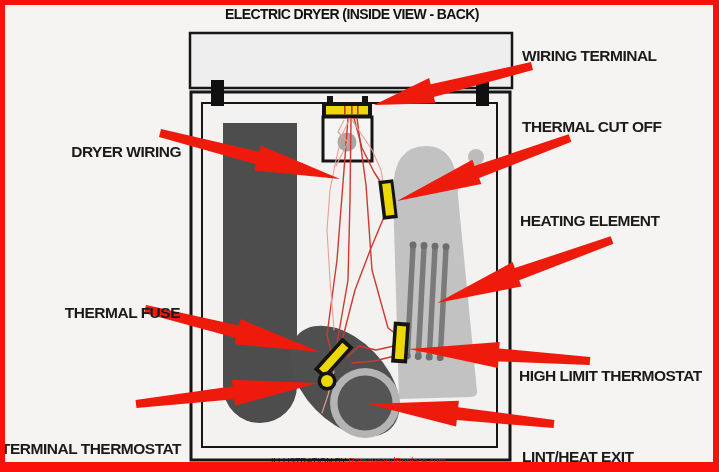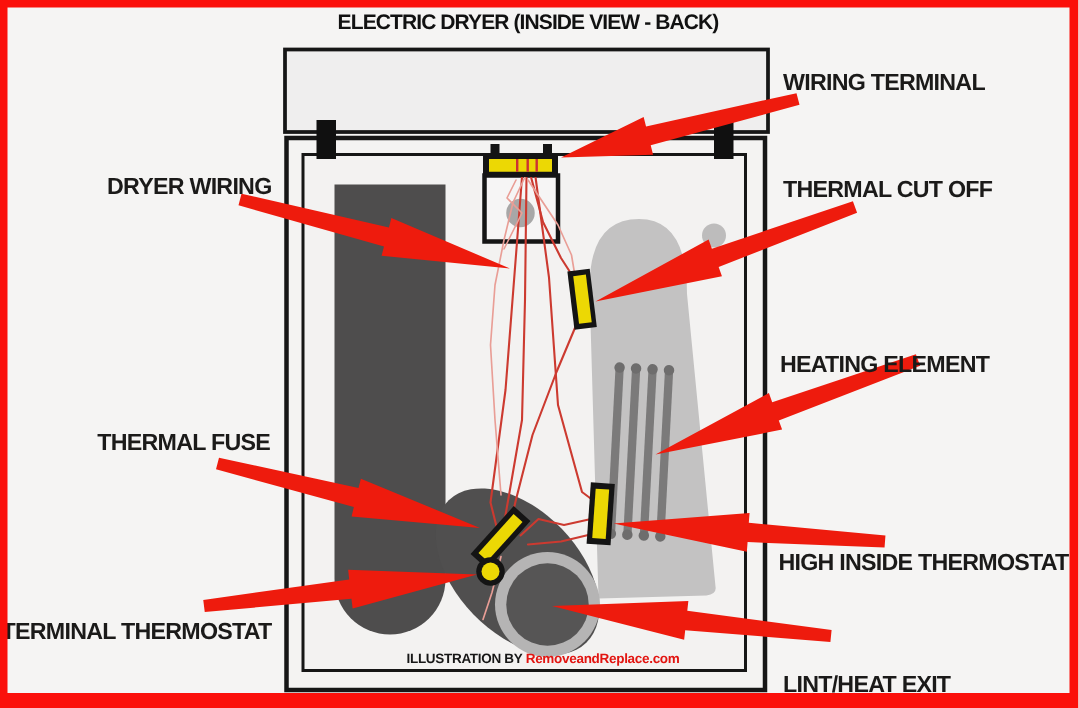--- a/index.html
+++ b/index.html
@@ -24,24 +24,24 @@
   .title{
     position:absolute;left:170px;top:6px;width:364px;
     text-align:center;font-size:14px;font-weight:bold;
     letter-spacing:-0.6px;color:#111;white-space:nowrap;
   }
   .label{
     position:absolute;font-size:15.5px;font-weight:bold;
     letter-spacing:-0.5px;color:var(--c-ink);white-space:nowrap;z-index:40;
   }
   .label.right-side{text-align:right;}
-  .label.left-side{text-align:right;}
+  .label.left-side{text-align:right;margin-top:27px;}
   .credit{
-    position:absolute;left:271px;top:434px;z-index:40;
-    font-size:9px;font-weight:bold;letter-spacing:-0.2px;white-space:nowrap;
+    position:absolute;left:271px;top:456px;z-index:40;
+    font-size:9px;font-weight:normal;letter-spacing:-0.2px;white-space:nowrap;
   }
   .credit .prefix{color:#171717;}
   .credit .brand{color:#e21511;}
   svg{position:absolute;left:0;top:0;z-index:10;}
 </style>
 </head>
 <body>
 
 <svg id="scene" width="719" height="472" viewBox="0 0 719 472">
 
@@ -136,22 +136,22 @@
       <polygon points="136.5,408.0 234.3,399.2 235.1,405.7 318.0,383.0 232.1,379.8 232.8,386.3 135.5,400.0" fill="#ee1b0d"></polygon>
     </g>
 </svg>
 
 <div class="frame"></div>
 
 <div class="title">ELECTRIC DRYER (INSIDE VIEW - BACK)</div>
 
 <div class="label right-side" style="left:522px;top:47px">WIRING TERMINAL</div>
 <div class="label right-side" style="left:522px;top:118px">THERMAL CUT OFF</div>
-<div class="label right-side" style="left:520px;top:235px">HEATING ELEMENT</div>
-<div class="label right-side" style="left:519px;top:367px">HIGH INSIDE THERMOSTAT</div>
+<div class="label right-side" style="left:520px;top:212px">HEATING ELEMENT</div>
+<div class="label right-side" style="left:519px;top:367px">HIGH LIMIT THERMOSTAT</div>
 <div class="label right-side" style="left:522px;top:448px">LINT/HEAT EXIT</div>
 <div class="label left-side" style="right:538px;top:116px">DRYER WIRING</div>
-<div class="label left-side" style="right:539px;top:287px">THERMAL FUSE</div>
+<div class="label left-side" style="right:539px;top:277px">THERMAL FUSE</div>
 <div class="label left-side" style="right:538px;top:413px">TERMINAL THERMOSTAT</div>
 
 <div class="credit">
   <span class="prefix">ILLUSTRATION BY </span><span class="brand">RemoveandReplace.com</span>
 </div>
 
 </body></html>

